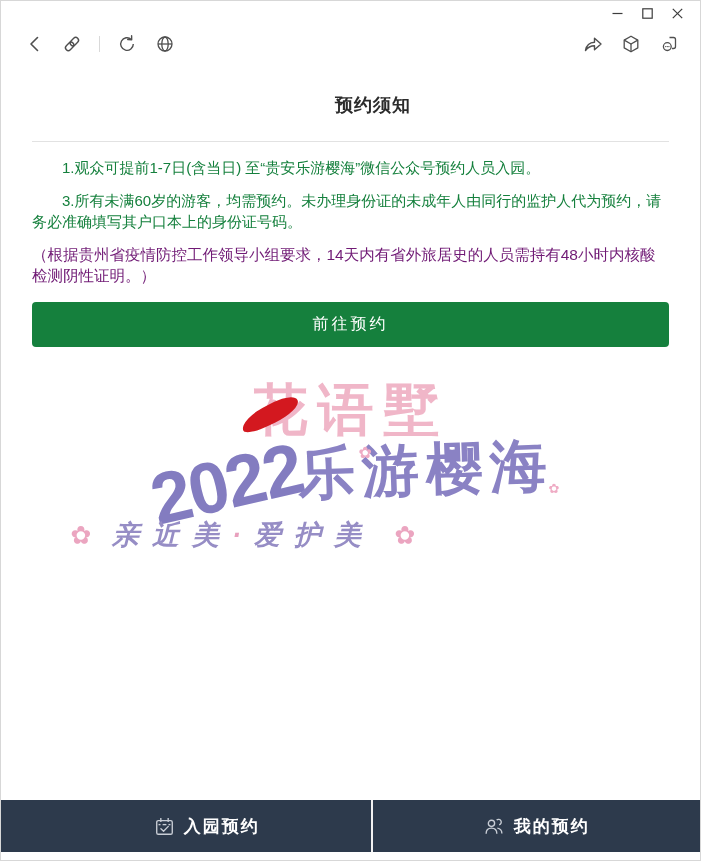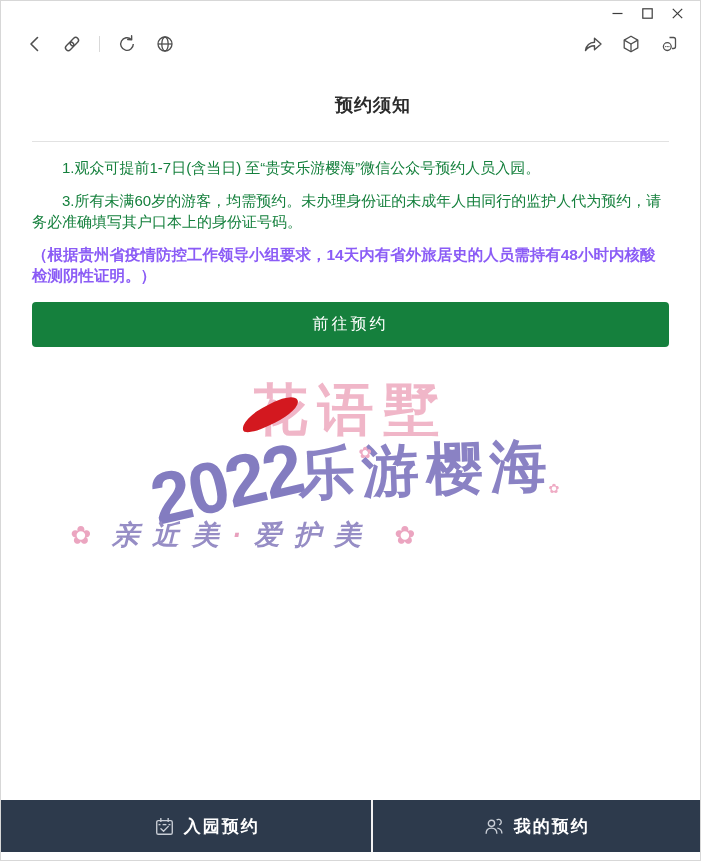--- a/index.html
+++ b/index.html
@@ -17,21 +17,21 @@
   .toolbar{height:38px;display:flex;align-items:center;justify-content:space-between;padding:0 12px 0 16px;}
   .toolbar-left,.toolbar-right{display:flex;align-items:center;}
   .tb-btn{border:none;background:transparent;color:#4f4f4f;padding:0;margin:0 9px;display:flex;align-items:center;justify-content:center;cursor:pointer;}
   .tb-btn svg{display:block;}
   .tb-divider{width:1px;height:16px;background:#d9d9d9;margin:0 8px;}
   
   .page-title{margin:30px 0 0;text-align:center;font-size:18px;font-weight:700;color:#2b2b2b;letter-spacing:1px;padding-left:45px;}
   .title-divider{border:none;border-top:1px solid #e2e2e2;margin:24px 31px 0;}
   .rule{margin:12px 31px 0;font-size:15px;line-height:21px;color:#15803d;text-indent:2em;}
   .rule:first-of-type{margin-top:15px;}
-  .notice{margin:12px 31px 0;font-size:15.5px;line-height:21px;color:#8b5cf6;font-weight:700;}
+  .notice{margin:12px 31px 0;font-size:15.5px;line-height:21px;color:#701a75;font-weight:400;}
   .reserve-btn{
     display:block;margin:16px 31px 0;width:calc(100% - 62px);height:45px;
     background:#15803d;color:#ffffff;border:none;border-radius:4px;
     font-size:16px;letter-spacing:3px;font-weight:400;cursor:pointer;
     font-family:"Liberation Sans","DejaVu Sans",sans-serif;
   }
   
   .logo{position:relative;width:560px;height:192px;margin:30px auto 0;}
   .logo-line1{position:absolute;top:0;left:0;right:0;text-align:center;
     font-size:56px;font-weight:700;color:#f0b6c8;letter-spacing:10px;line-height:66px;}

